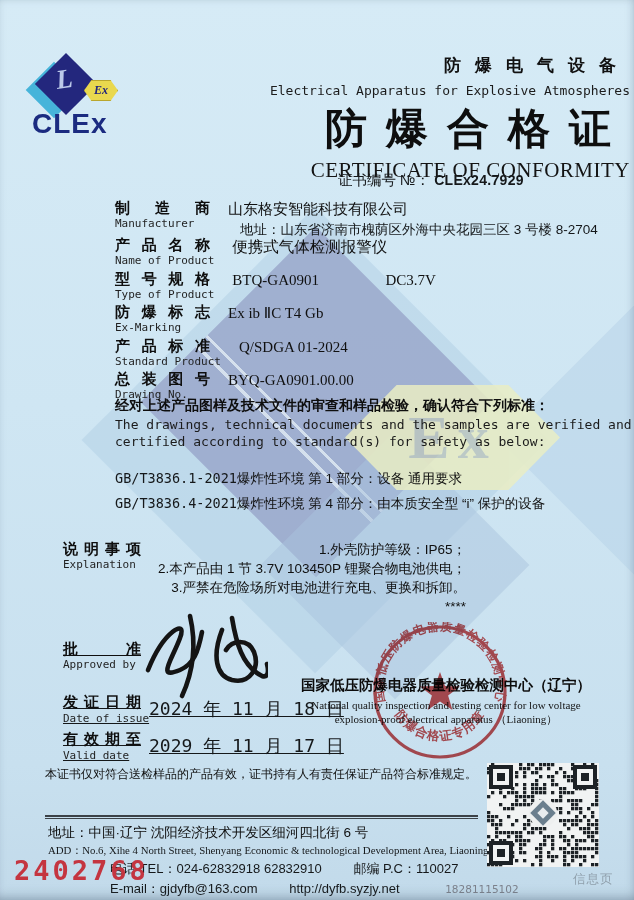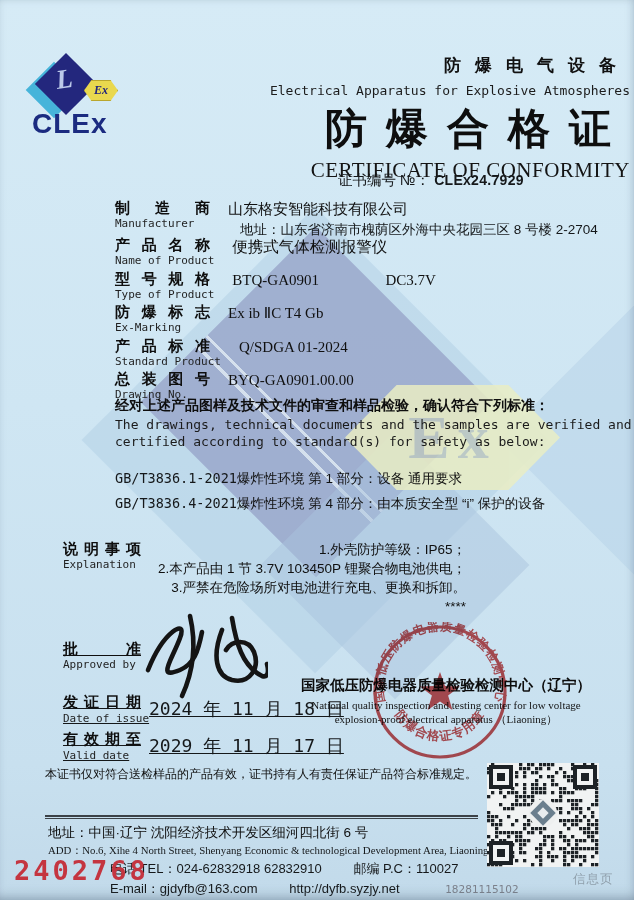--- a/index.html
+++ b/index.html
@@ -139,21 +139,21 @@
     <b>CLEx24.7929</b>
   </div>
 
   <div class="sec-fields">
     <div class="frow tall">
       <div>
           <div class="lblzh">制造商</div>
            <div class="lblen">Manufacturer</div>
         </div>
       <div class="fv"><span class="val" style="font-family:Liberation Mono, monospace">山东格安智能科技有限公司</span>
-           <span class="sub">地址：山东省济南市槐荫区外海中央花园三区 8 号楼 2-2704</span></div>
+           <span class="sub">地址：山东省济南市槐荫区外海中央花园三区 3 号楼 8-2704</span></div>
     </div>
     <div class="frow">
       <div>
           <div class="lblzh">产品名称</div>
            <div class="lblen">Name of Product</div>
         </div>
       <div class="fv"><span class="val" style="font-family:'Liberation Sans',sans-serif;font-size:15.5px">便携式气体检测报警仪</span></div>
     </div>
     <div class="frow">
       <div>

